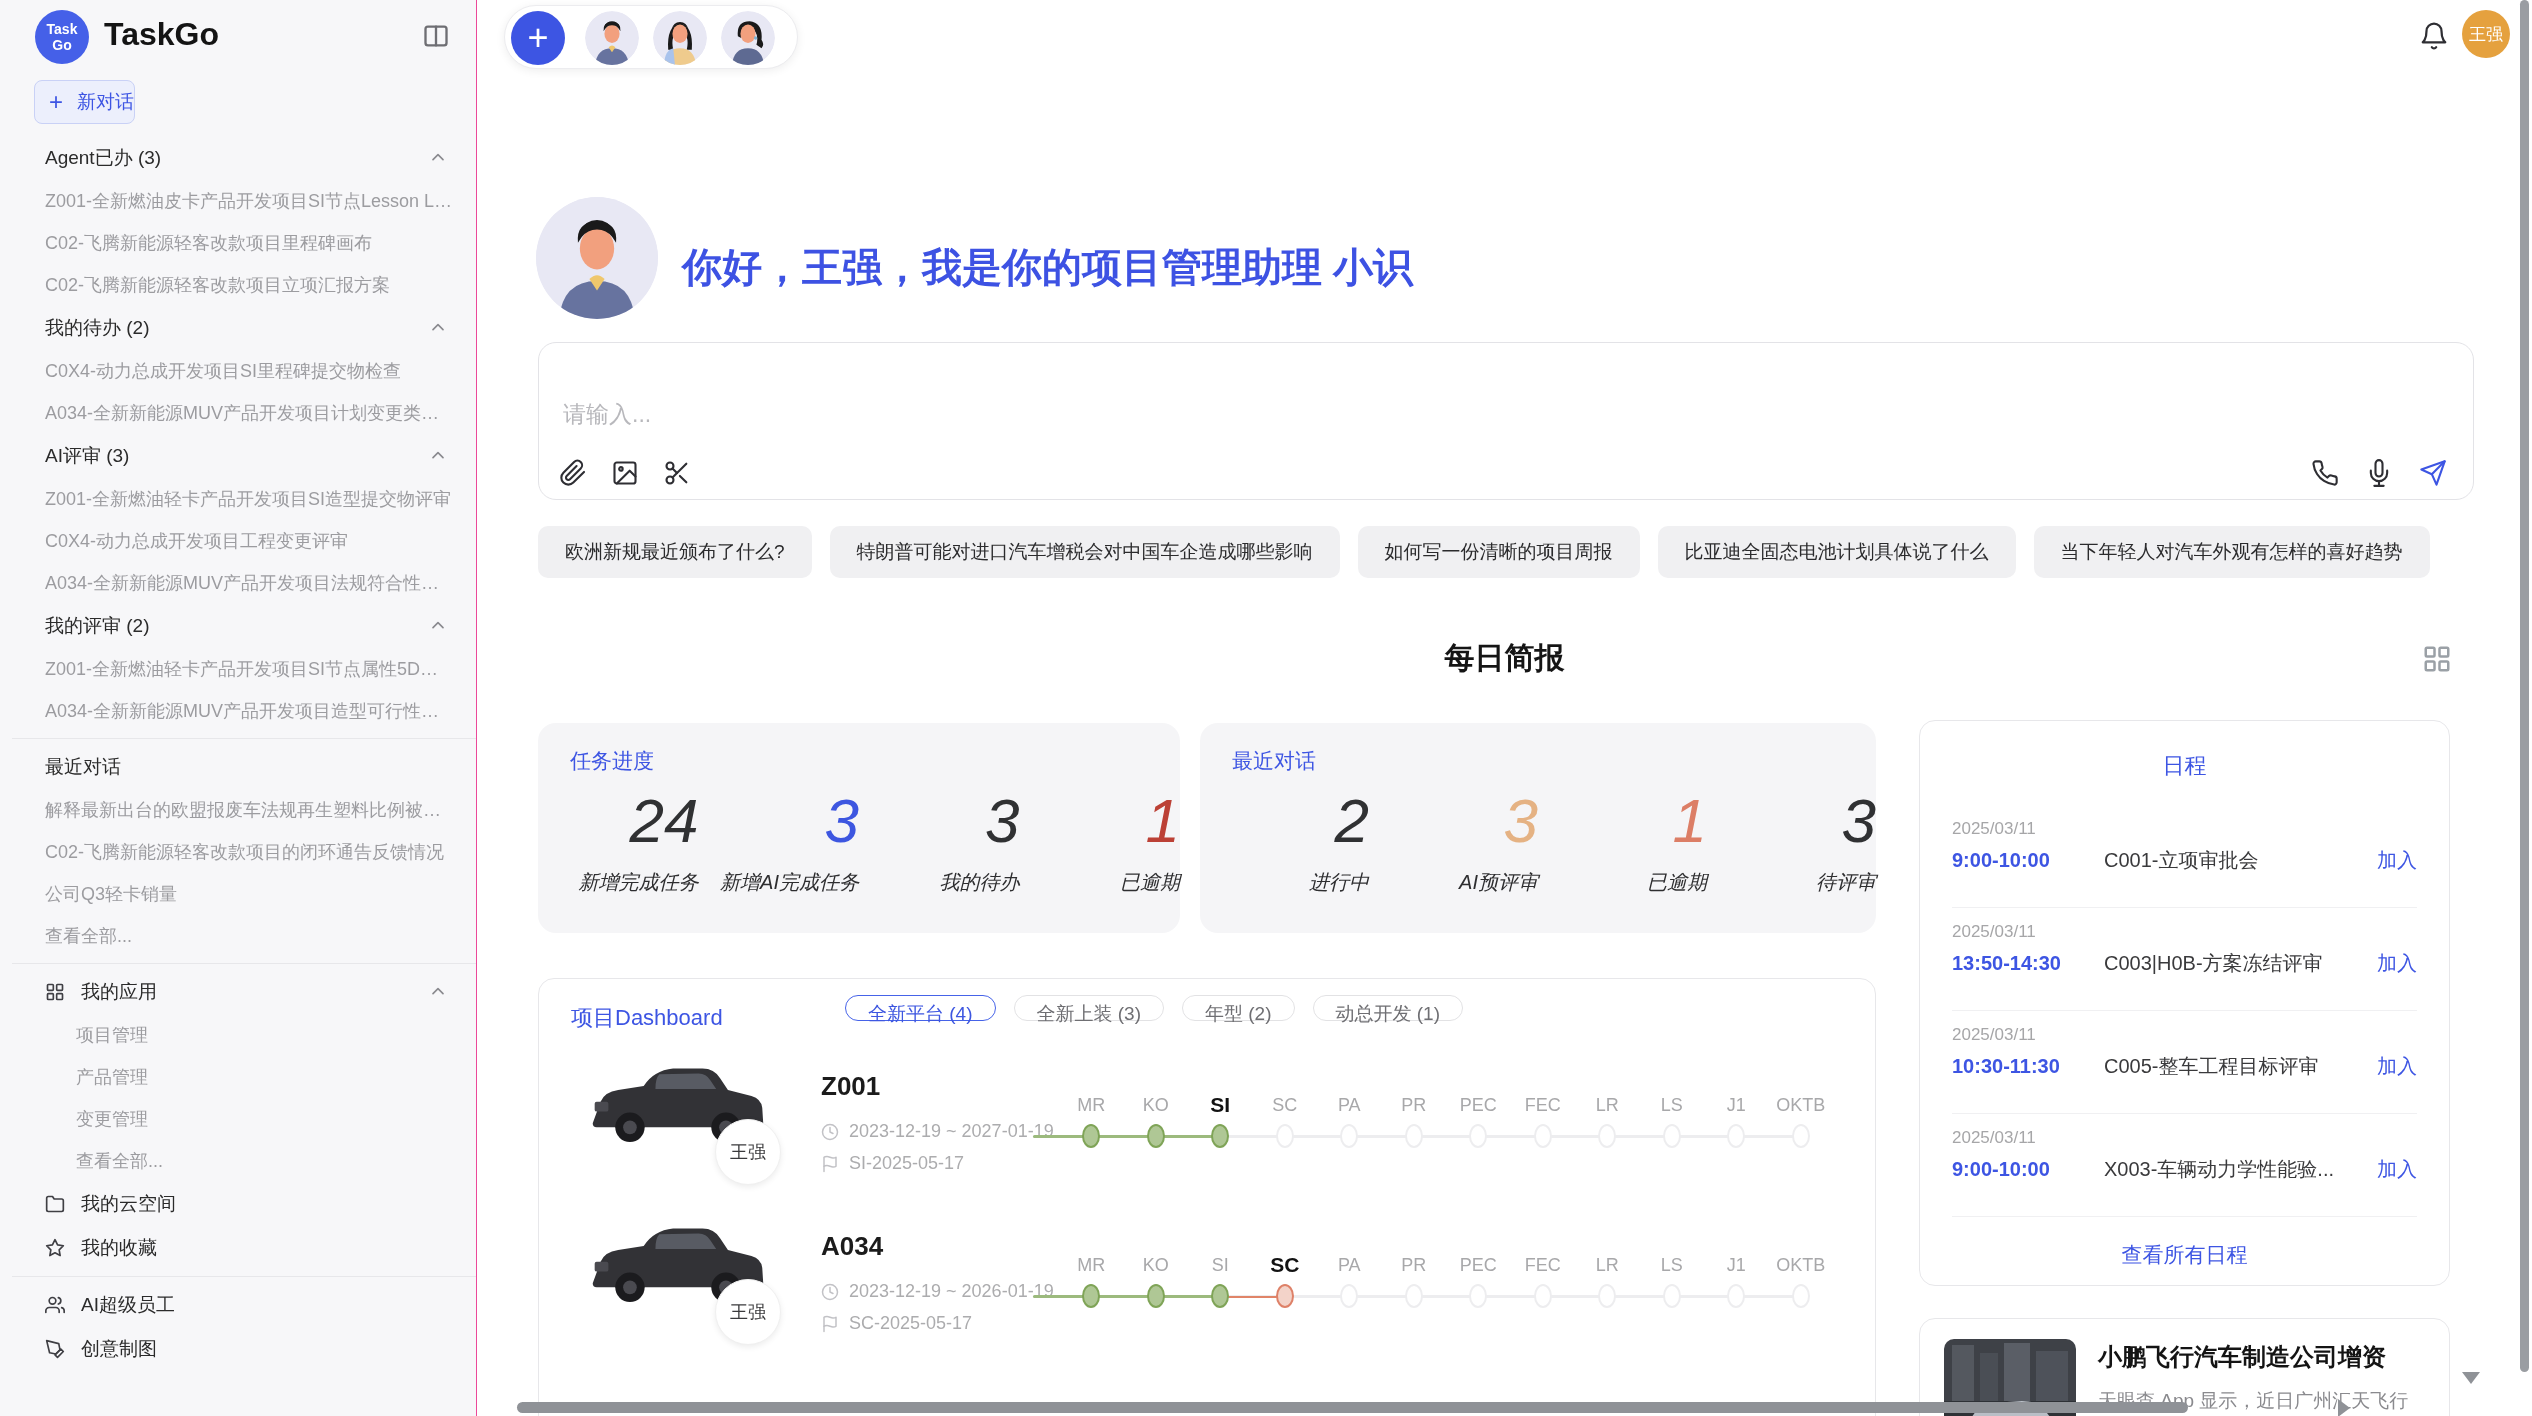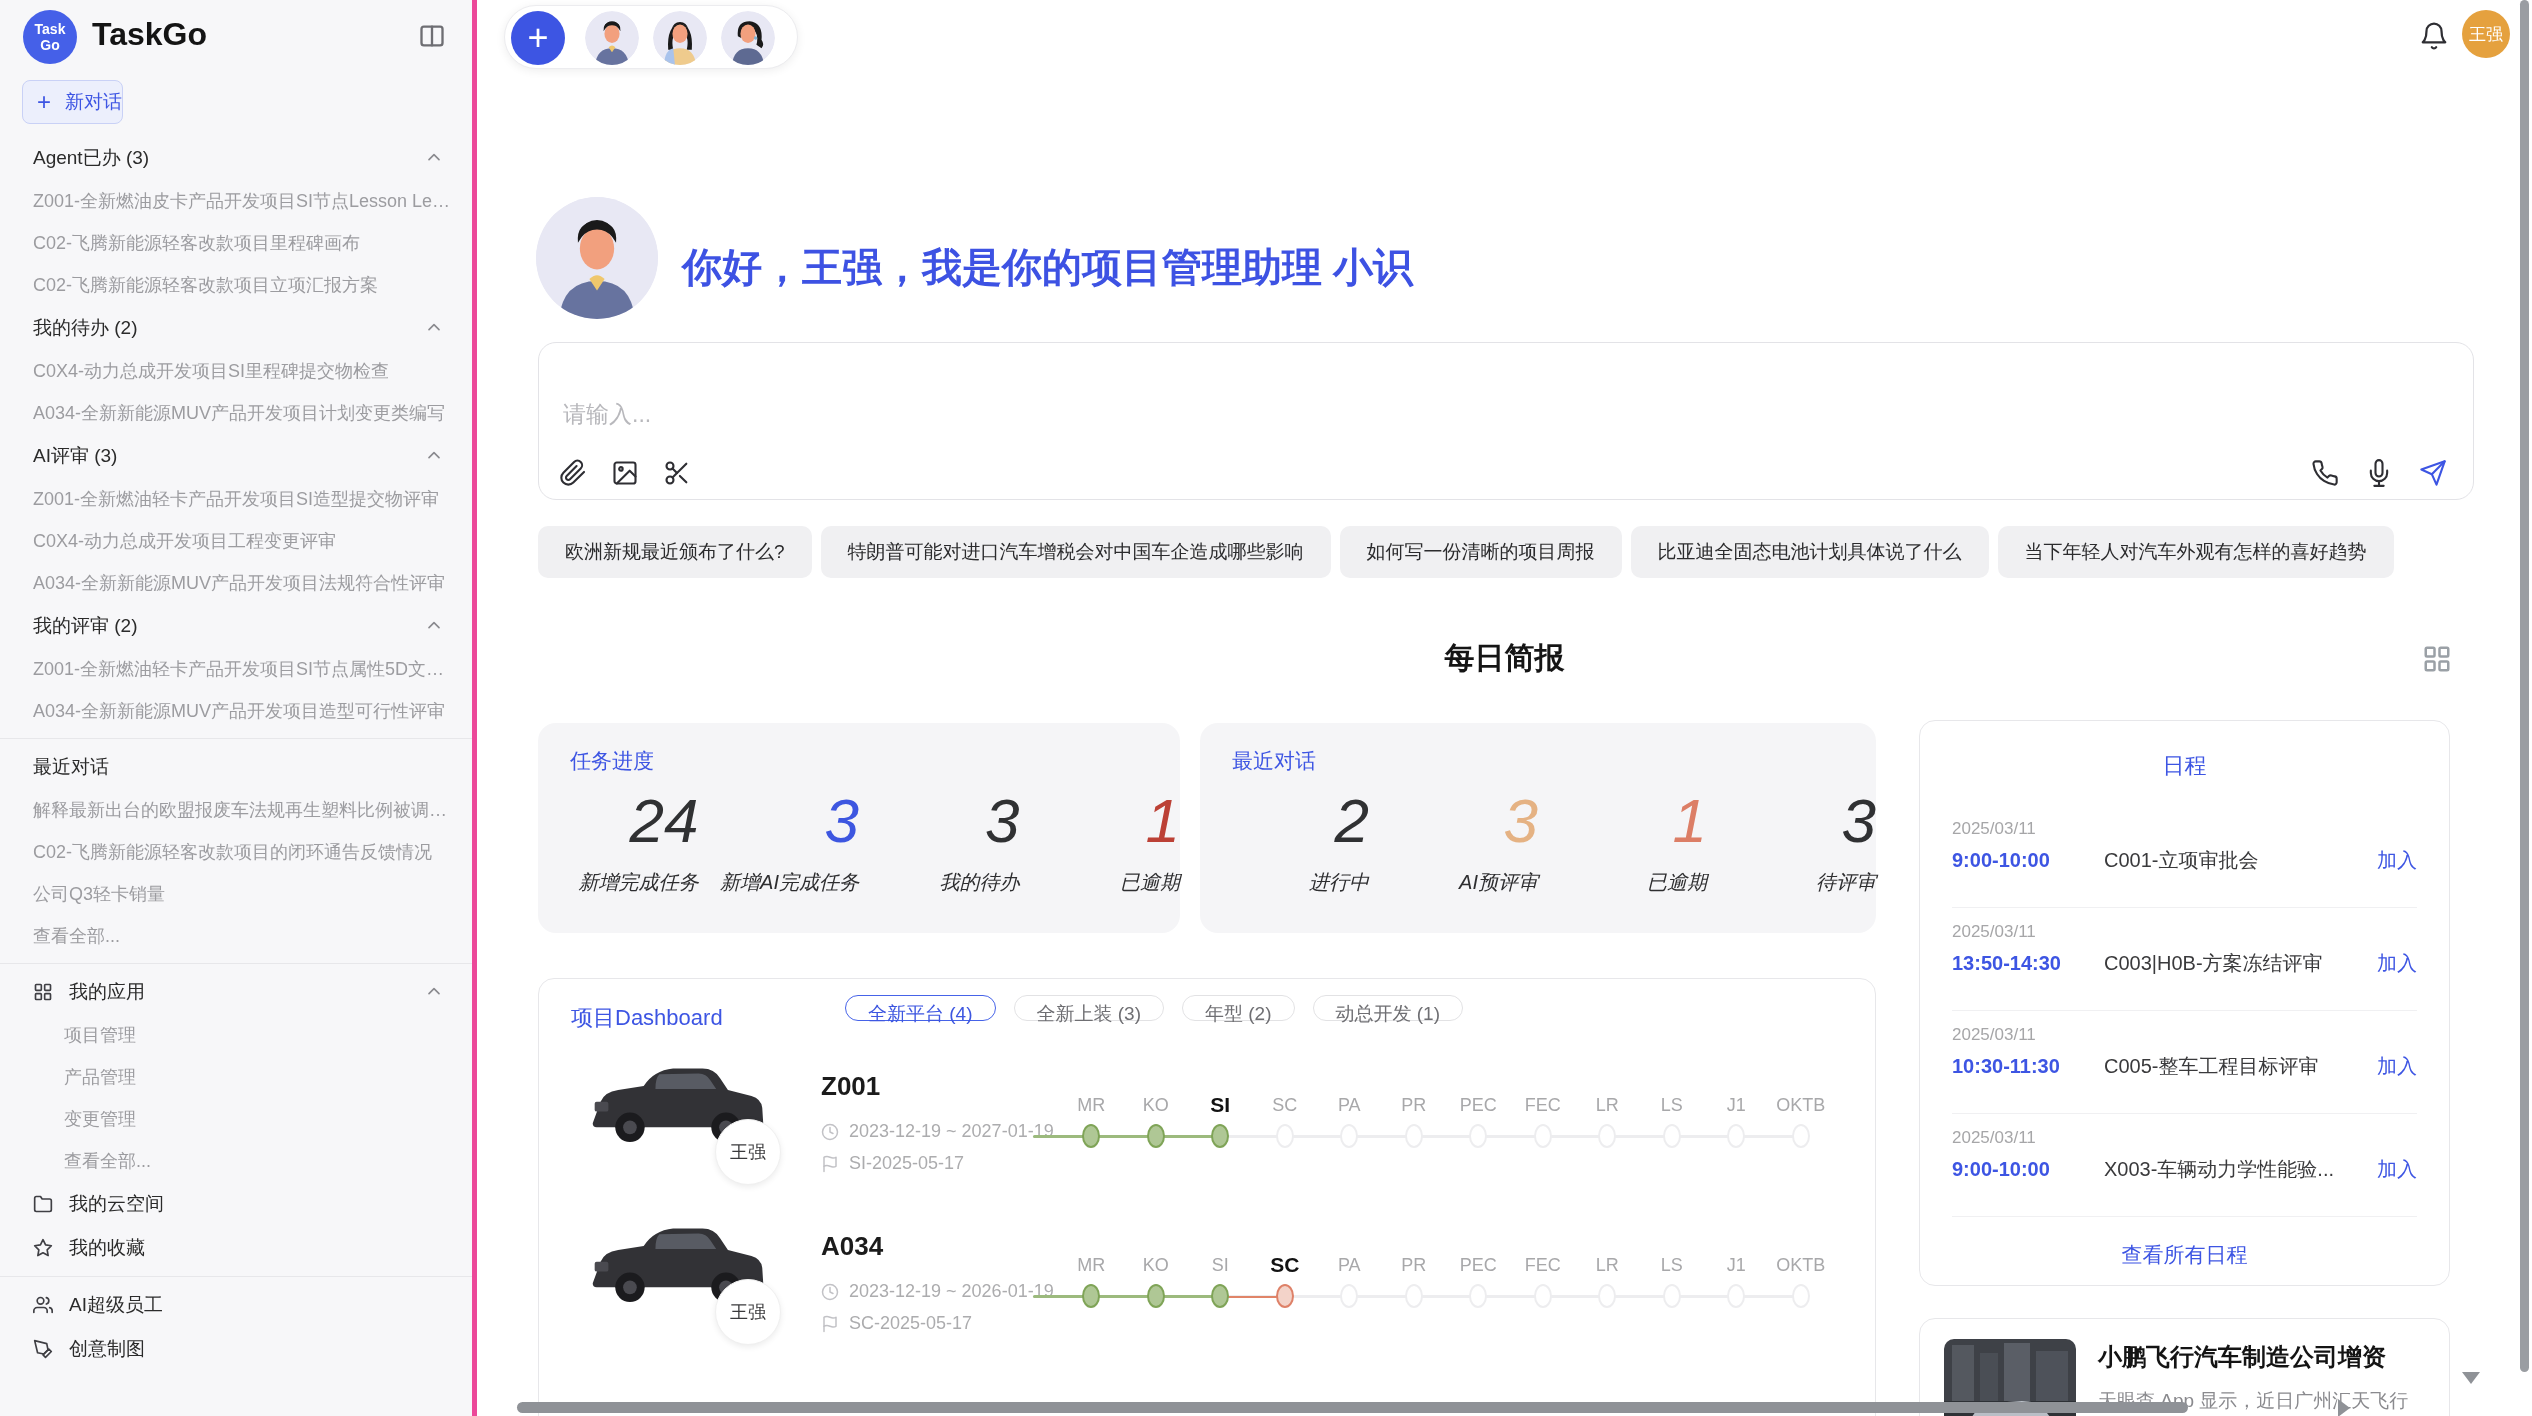--- a/index.html
+++ b/index.html
@@ -4,21 +4,21 @@
 <style>
   * { box-sizing: border-box; margin: 0; padding: 0; }
   body { width: 2532px; height: 1416px; overflow: hidden; background: #fff;
          font-family: "Liberation Sans", "DejaVu Sans", sans-serif; }
   #root { position: relative; width: 2532px; height: 1416px; overflow: hidden; }
   .icon { display: inline-block; flex: none; }
   .icon svg { width: 100%; height: 100%; display: block; }
 
   
   #sidebar { position: absolute; left: 0; top: 0; width: 477px; height: 1416px;
-             background: #F7F7F9; border-right: 5px solid #ec4899; overflow: hidden; }
+             background: #F7F7F9; border-right: 1px solid #ec4899; overflow: hidden; padding-left: 12px; }
   .sb-head { position: relative; height: 74px; }
   .logo { position: absolute; left: 23px; top: 10px; width: 54px; height: 54px; border-radius: 50%;
           background: #4560E8; color: #fff; display: flex; flex-direction: column; align-items: center;
           justify-content: center; font-size: 14px; line-height: 16px; font-weight: 600; }
   .brand { position: absolute; left: 92px; top: 16px; font-size: 32px; font-weight: 700; color: #141414; }
   .panel-btn { position: absolute; right: 26px; top: 22px; width: 28px; height: 28px; color: #6E6E73; cursor: pointer; }
   .new-chat { display: flex; align-items: center; gap: 14px; margin: 6px 22px 0 22px; height: 44px;
               border-radius: 8px; background: #ECEFFC; border: 1px solid #C9D1F6; color: #3D55E3;
               font-size: 19px; padding-left: 14px; cursor: pointer; }
   .new-chat .plus { font-size: 24px; font-weight: 400; line-height: 22px; }
@@ -59,21 +59,21 @@
               border: 1.5px solid #E3E3E7; border-radius: 18px; }
   .composer input { position: absolute; left: 24px; top: 58px; width: 1000px; border: none; outline: none;
                     font-size: 23px; color: #333; background: transparent; font-family: inherit; }
   .composer input::placeholder { color: #B8B8BC; }
   .cicons-left { position: absolute; left: 20px; bottom: 12px; display: flex; gap: 24px; }
   .cicons-right { position: absolute; right: 26px; bottom: 12px; display: flex; gap: 26px; }
   .cicon { width: 28px; height: 28px; color: #2E2E33; cursor: pointer; }
   .cicon.send { color: #3D55E3; }
 
   
-  .chips { position: absolute; left: 538px; top: 526px; display: flex; gap: 9px; text-align: right; }
+  .chips { position: absolute; left: 538px; top: 526px; display: flex; gap: 18px; text-align: right; }
   .chip { height: 52px; line-height: 52px; padding: 0 27px; background: #F0F0F2; border-radius: 10px;
           font-size: 19px; color: #2B2B2D; white-space: nowrap; cursor: pointer; }
 
   
   .briefing-title { position: absolute; left: 477px; top: 638px; width: 2055px; text-align: center;
                     font-size: 30px; font-weight: 700; color: #151515; }
   .briefing-grid-btn { position: absolute; left: 2422px; top: 644px; width: 30px; height: 30px; color: #9AA0A6; cursor: pointer; }
 
   
   .stat-card { position: absolute; top: 723px; height: 210px; background: #F5F5F7; border-radius: 18px; }

